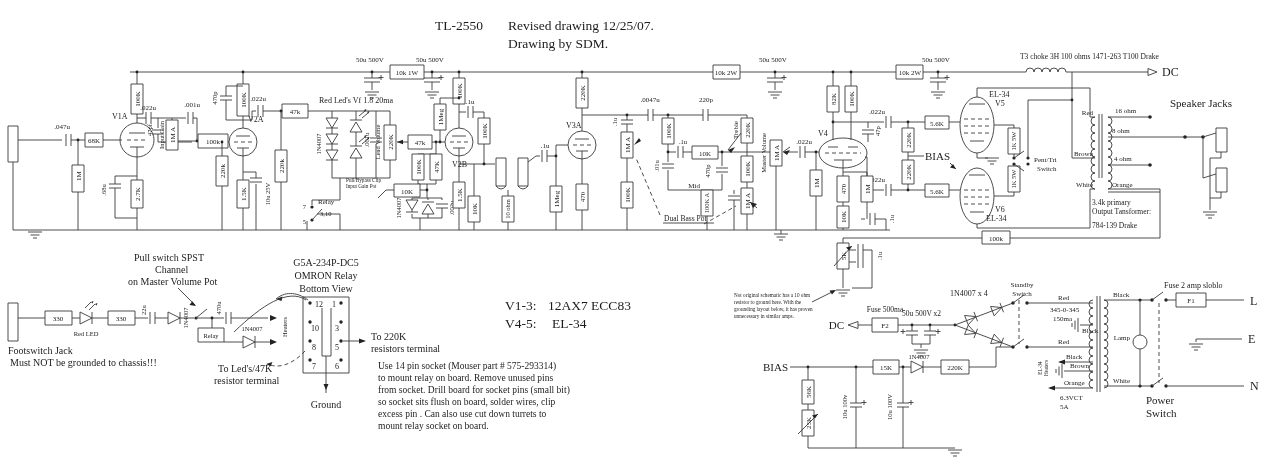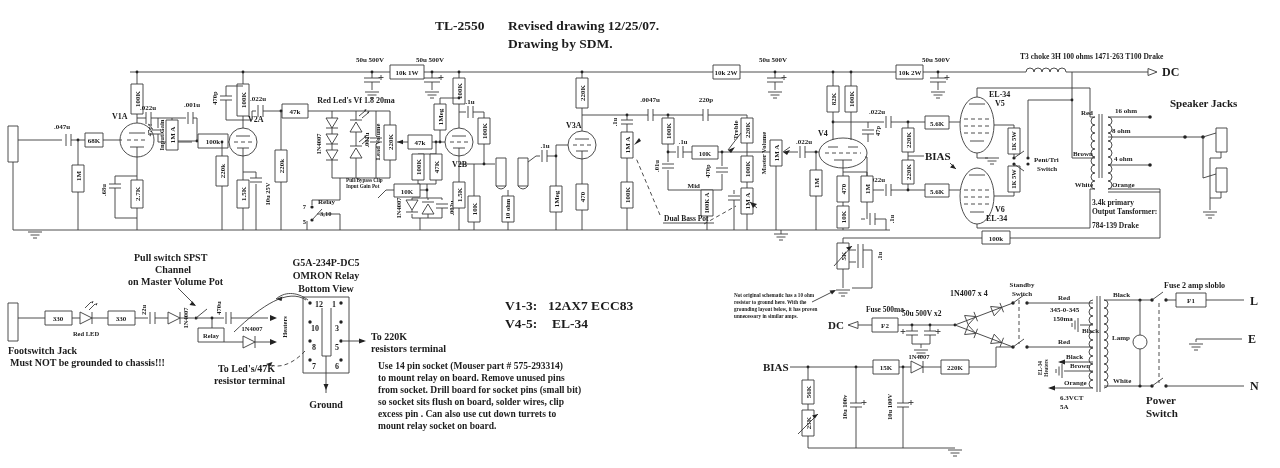--- a/index.html
+++ b/index.html
@@ -1,16 +1,16 @@
 <!DOCTYPE html>
 <html><head>
 <meta charset="utf-8">
 <style>
   html,body{margin:0;padding:0;background:#fff;}
-  #page{position:relative;width:1280px;height:468px;background:#fff;overflow:hidden;font-weight:bold;}
+  #page{position:relative;width:1280px;height:468px;background:#fff;overflow:hidden;}
   svg{display:block;}
   svg *{vector-effect:non-scaling-stroke;}
   .w{stroke:#3a3a3a;stroke-width:0.9;fill:none;}
   .dsh{stroke:#3a3a3a;stroke-width:0.9;fill:none;stroke-dasharray:4 3;}
   .box{fill:#ffffff;stroke:#3a3a3a;stroke-width:0.9;}
   .dot{fill:#222;stroke:none;}
   .sym{stroke:#3a3a3a;stroke-width:0.9;fill:none;}
   .fillw{fill:#fff;stroke:#3a3a3a;stroke-width:0.9;}
   text{font-family:"Liberation Serif","DejaVu Serif",serif;fill:#1c1c1c;}
   .t5{font-size:5.2px;}

